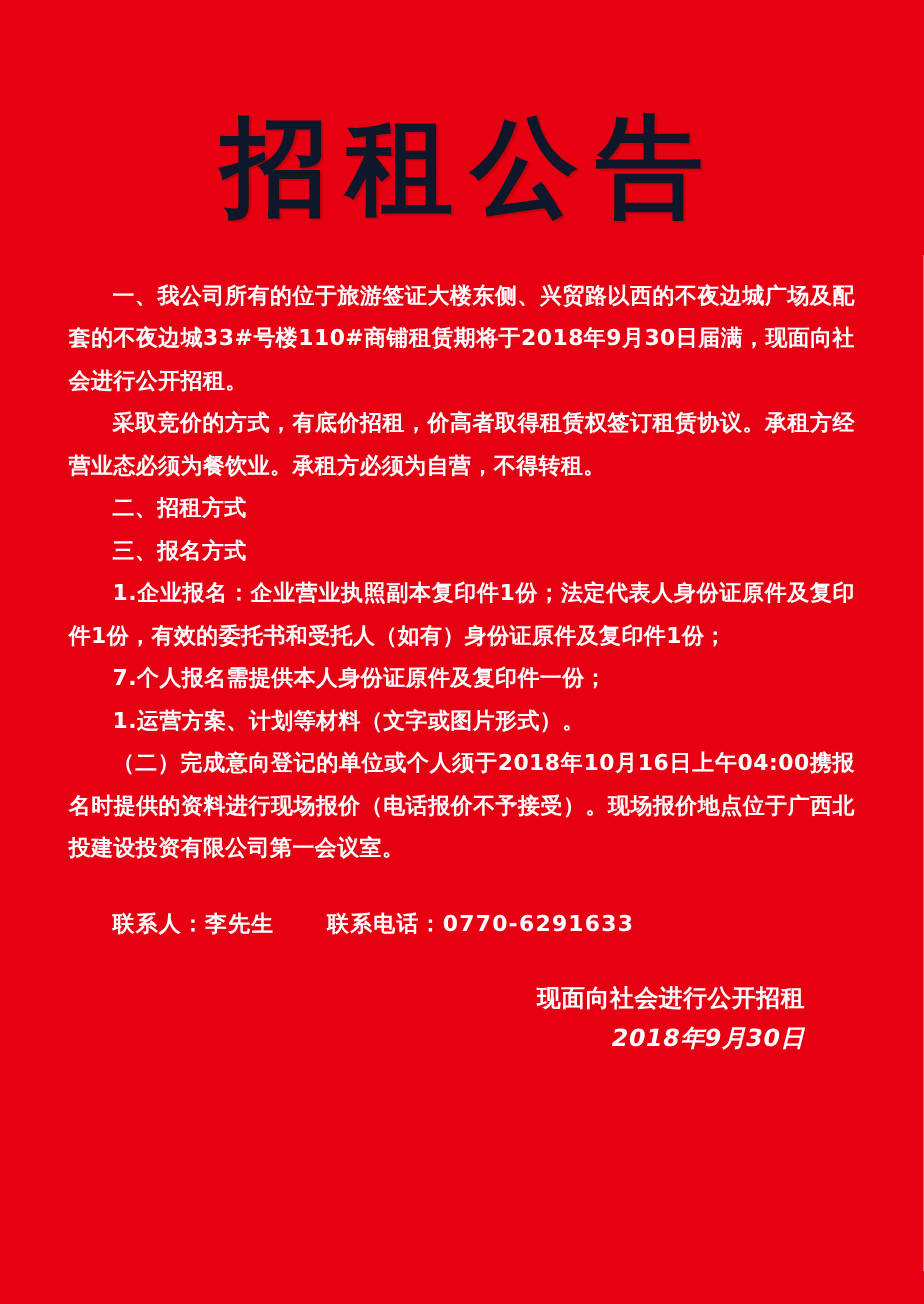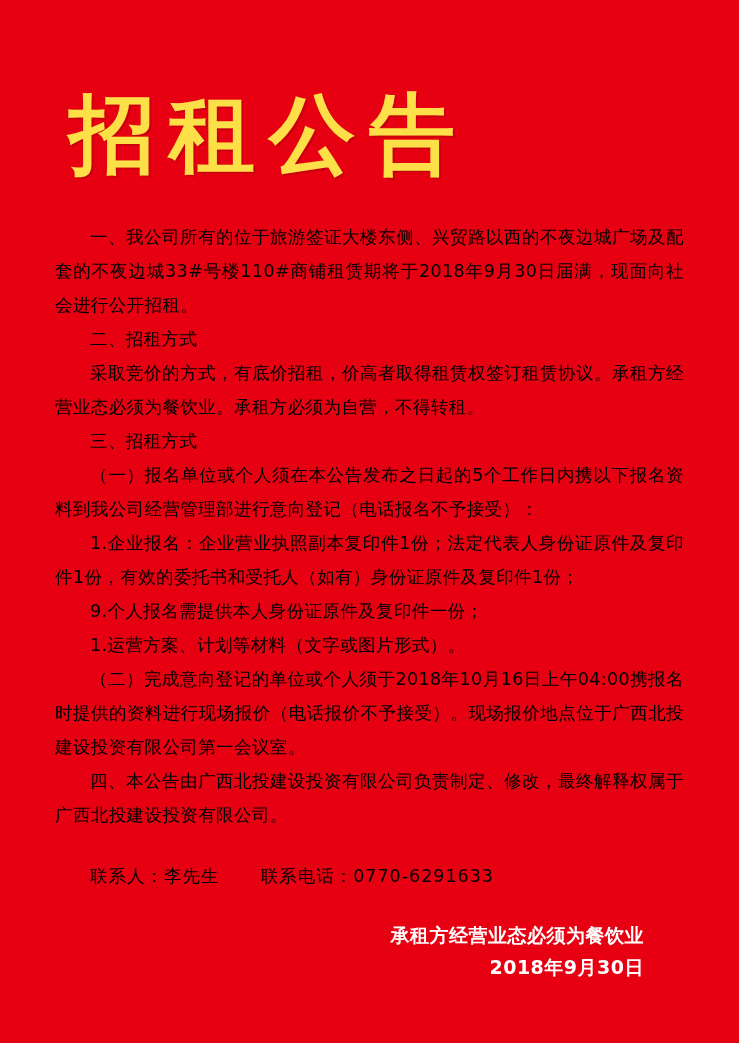--- a/index.html
+++ b/index.html
@@ -23,34 +23,35 @@
   .poster-inner {
     position: absolute;
     left: 0;
     top: 0;
     right: 0;
     bottom: 0;
     padding: 86px 55px 18px 55px;
     box-sizing: border-box;
   }
   .title {
-    color: #fde047;
+    text-align: center;
+    color: #0f172a;
     font-family: "DejaVu Serif", "Liberation Serif", serif;
     font-weight: bold;
     font-size: 86px;
     letter-spacing: 14px;
     line-height: 1.12;
     margin: 0 0 38px 0;
     text-indent: 14px;
     text-shadow: 2px 2px 0 rgba(120,0,0,0.25);
   }
   .body-text {
-    color: #000000;
+    color: #ffffff;
     font-size: 17.5px;
-    font-weight: normal;
+    font-weight: bold;
     line-height: 34px;
     letter-spacing: 0.4px;
   }
   .para {
     margin: 0;
     text-align: justify;
     text-justify: inter-ideograph;
   }
   .indent2 {
     text-indent: 2em;
@@ -69,48 +70,47 @@
     text-align: right;
     color: #ffffff;
     font-size: 19px;
     font-weight: bold;
     line-height: 32px;
     padding-right: 40px;
     letter-spacing: 0.5px;
   }
   .sig-date {
     letter-spacing: 0.5px;
+    font-style: italic;
   }
 </style>
 </head>
 <body>
 
 <div class="poster">
   <div class="poster-inner">
 
     <h1 class="title">招租公告</h1>
 
     <div class="body-text">
       <p class="para indent2">一、我公司所有的位于旅游签证大楼东侧、兴贸路以西的不夜边城广场及配套的不夜边城33#号楼110#商铺租赁期将于2018年9月30日届满，现面向社会进行公开招租。</p>
+      <p class="para indent2">采取竞价的方式，有底价招租，价高者取得租赁权签订租赁协议。承租方经营业态必须为餐饮业。承租方必须为自营，不得转租。</p>
       <p class="para indent2">二、招租方式</p>
-      <p class="para indent2">采取竞价的方式，有底价招租，价高者取得租赁权签订租赁协议。承租方经营业态必须为餐饮业。承租方必须为自营，不得转租。</p>
-      <p class="para indent2">三、招租方式</p>
-      <p class="para indent2">（一）报名单位或个人须在本公告发布之日起的5个工作日内携以下报名资料到我公司经营管理部进行意向登记（电话报名不予接受）：</p>
+      <p class="para indent2">三、报名方式</p>
       <p class="para indent2">1.企业报名：企业营业执照副本复印件1份；法定代表人身份证原件及复印件1份，有效的委托书和受托人（如有）身份证原件及复印件1份；</p>
-      <p class="para indent2">9.个人报名需提供本人身份证原件及复印件一份；</p>
+      <p class="para indent2">7.个人报名需提供本人身份证原件及复印件一份；</p>
       <p class="para indent2">1.运营方案、计划等材料（文字或图片形式）。</p>
       <p class="para indent2">（二）完成意向登记的单位或个人须于2018年10月16日上午04:00携报名时提供的资料进行现场报价（电话报价不予接受）。现场报价地点位于广西北投建设投资有限公司第一会议室。</p>
-      <p class="para indent2">四、本公告由广西北投建设投资有限公司负责制定、修改，最终解释权属于广西北投建设投资有限公司。</p>
 
       <p class="para contact">
         <span>联系人：李先生</span>
         <span class="gap"></span>
         <span>联系电话：0770-6291633</span>
       </p>
     </div>
 
     <div class="signature">
-      <div>承租方经营业态必须为餐饮业</div>
+      <div>现面向社会进行公开招租</div>
       <div class="sig-date">2018年9月30日</div>
     </div>
 
   </div>
 </div>
 
 </body></html>

